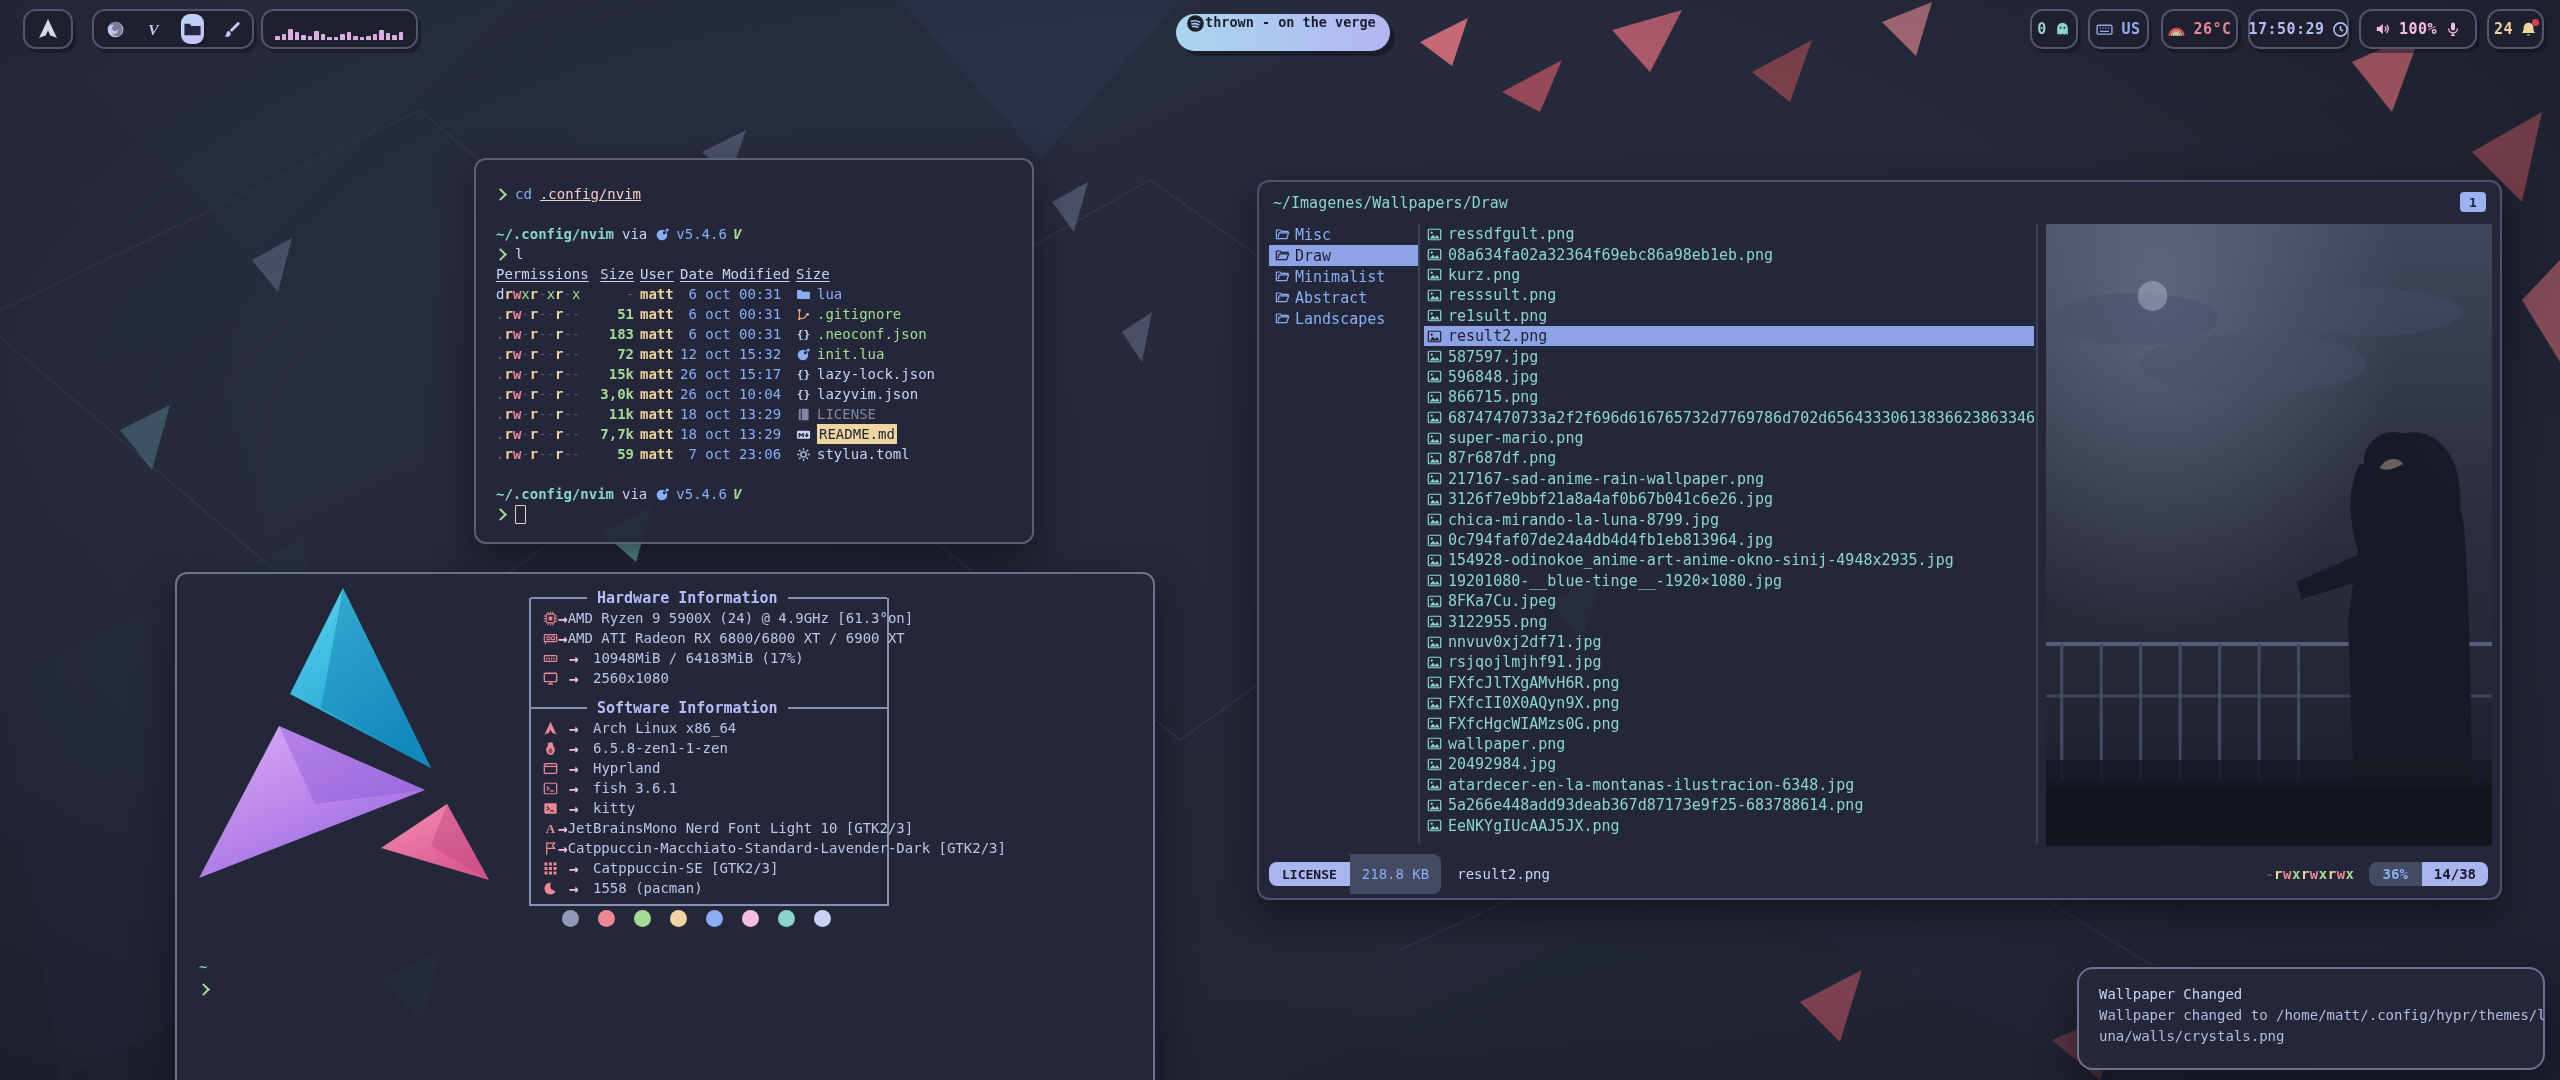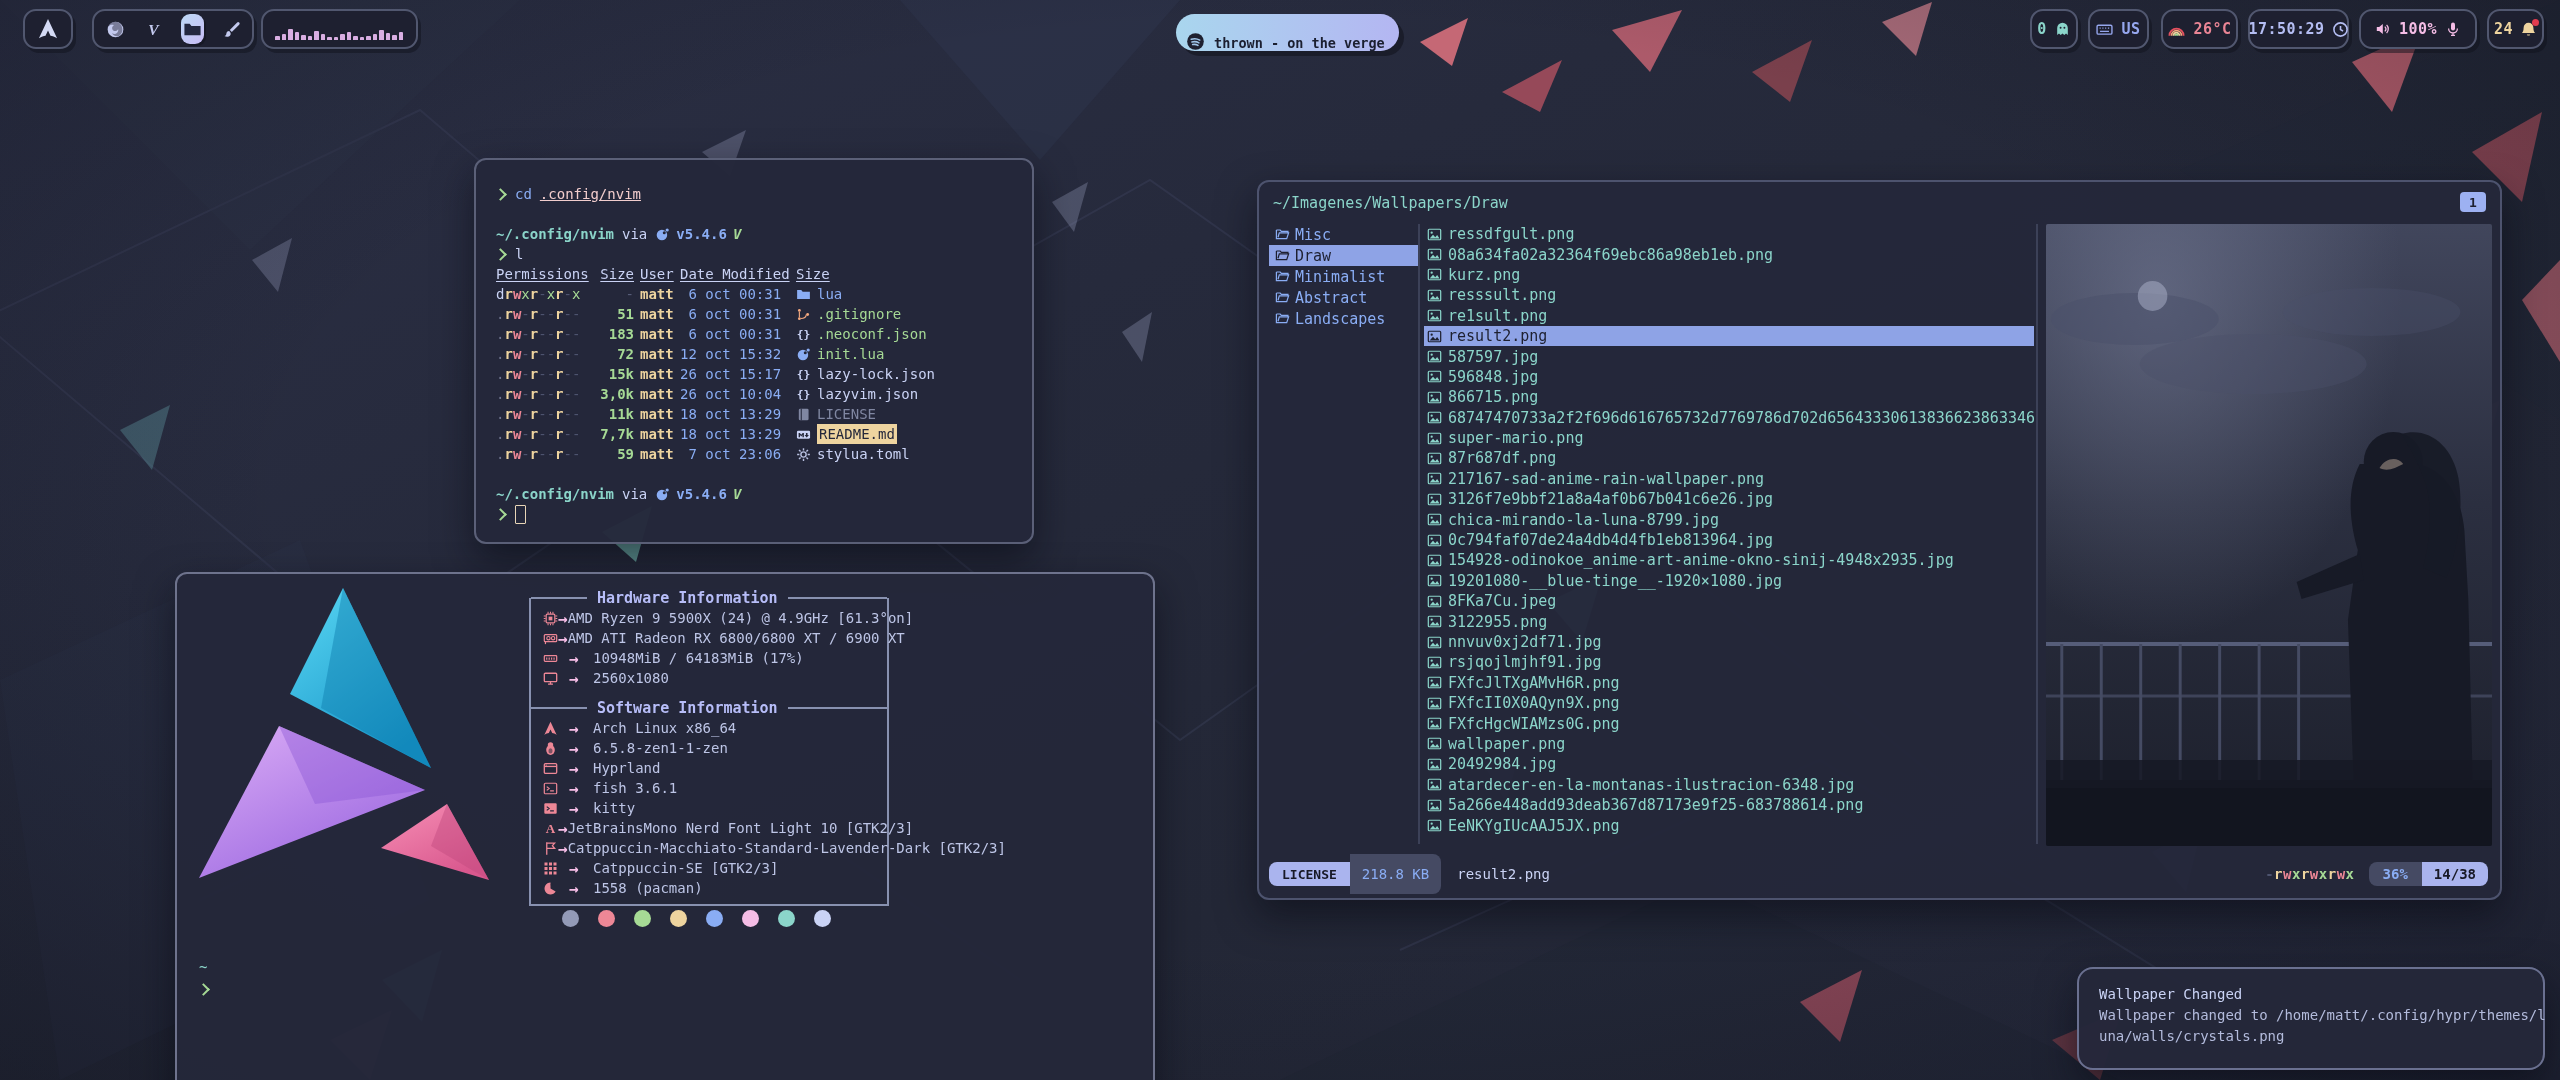--- a/index.html
+++ b/index.html
@@ -14,21 +14,21 @@
     border-radius:13px;display:flex;align-items:center;box-sizing:border-box;
     box-shadow:3px 4px 0 rgba(16,18,28,.5);}
   .ic{width:1em;height:1em;display:block;}
   .launcher{left:23px;width:50px;justify-content:center;color:#d4daf4;font-size:22px;}
   .wsmod{left:92px;width:162px;justify-content:center;gap:16px;padding:0 10px;}
   .ws{width:30px;height:30px;display:flex;align-items:center;justify-content:center;color:#c3c9ee;font-size:19px;border-radius:9px;}
   .ws.active{background:linear-gradient(135deg,#bcd9f5,#c8bcf6);color:#232840;box-shadow:2px 2px 0 rgba(16,18,28,.5);}
   .cavamod{left:261px;width:157px;align-items:flex-end;gap:2px;padding:0 12px 7px;}
   .cbar{width:4.5px;background:#d9aee2;border-radius:1px 1px 0 0;}
 
-  .songpill{left:1176px;top:14px;height:37px;position:absolute;display:flex;align-items:flex-end;gap:9px;
+  .songpill{left:1176px;top:14px;height:37px;position:absolute;display:flex;align-items:flex-start;
     padding:0 14px 0 10px;border-radius:19px;background:linear-gradient(90deg,#a9d6ee,#b4b6f2);
     box-shadow:5px 5px 0 rgba(18,20,30,.6);color:#1b1f30;font-weight:bold;font-size:13.5px;}
   .songpill .ic{font-size:19px;}
 
   .stxt{font-size:15px;font-weight:bold;letter-spacing:.5px;}
   .p-upd{left:2030px;width:48px;justify-content:center;gap:7px;color:#8bd5ca;}
   .p-kb{left:2088px;width:61px;justify-content:center;gap:8px;color:#96a7ee;}
   .p-tmp{left:2161px;width:77px;justify-content:center;gap:7px;color:#ea8595;}
   .p-clk{left:2248px;width:101px;justify-content:center;gap:7px;color:#b4bdf2;}
   .p-vol{left:2359px;width:118px;justify-content:center;gap:8px;color:#f5bde6;}
@@ -43,21 +43,21 @@
   .chev{display:inline-block;width:7px;height:7px;border-top:2.6px solid #a6da95;border-right:2.6px solid #a6da95;
     transform:rotate(45deg);margin-right:10px;flex:0 0 auto;}
 
   
   .term{left:474px;top:158px;width:560px;height:386px;border:2px solid #5b6078;
     padding:24px 20px;font-size:14px;line-height:20px;color:#cad3f5;}
   .tline{height:20px;display:flex;align-items:center;white-space:pre;}
   .cmd{color:#8aadf4;}
   .arg{color:#f2cdcd;text-decoration:underline;margin-left:8px;}
   .pathc{color:#8bd5ca;font-weight:bold;}
-  .ver{color:#8aadf4;font-weight:bold;}
+  .ver{color:#8aadf4;font-weight:normal;}
   .vcheck{color:#a6da95;font-weight:bold;font-style:italic;margin-left:6px;}
   .luadot{font-size:15px;color:#8aadf4;margin:0 6px 0 8px;}
   .viaw{margin-left:8px;}
   .lsrow{display:grid;grid-template-columns:88px 44px 34px 110px auto;column-gap:6px;height:20px;align-items:center;white-space:pre;}
   .lsrow u{text-underline-offset:2px;}
   .lsrow .sz{text-align:right;color:#a6da95;font-weight:bold;}
   .lsrow .sz.dim{color:#565c78;font-weight:normal;}
   .lsrow .usr{color:#eed49f;font-weight:bold;}
   .lsrow .dt{color:#8aadf4;}
   .lsrow .nm{display:flex;align-items:center;gap:6px;}

